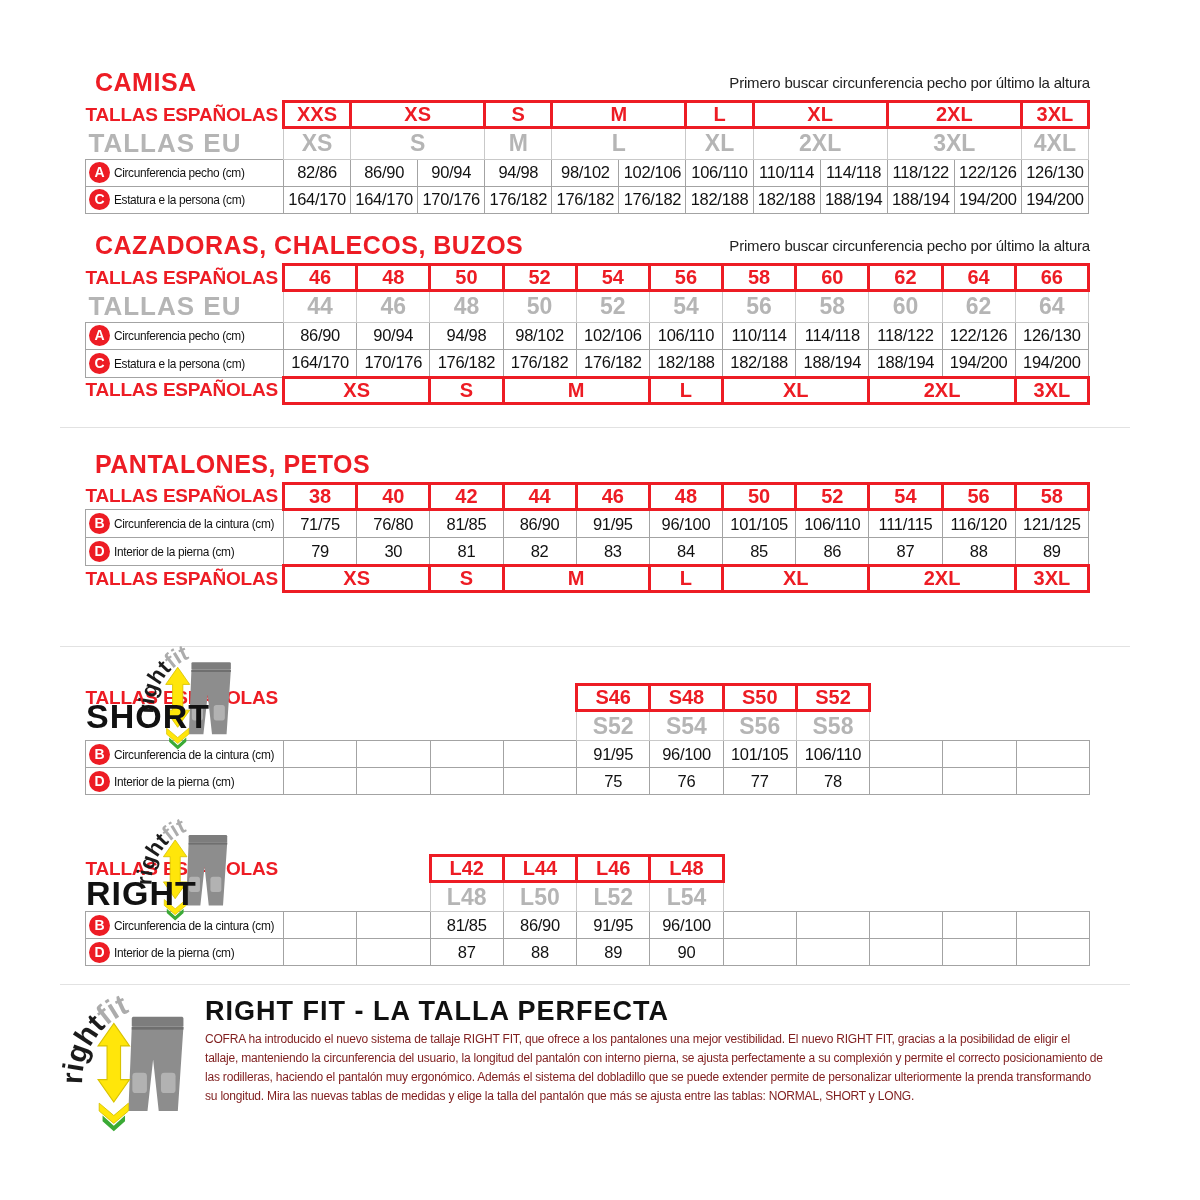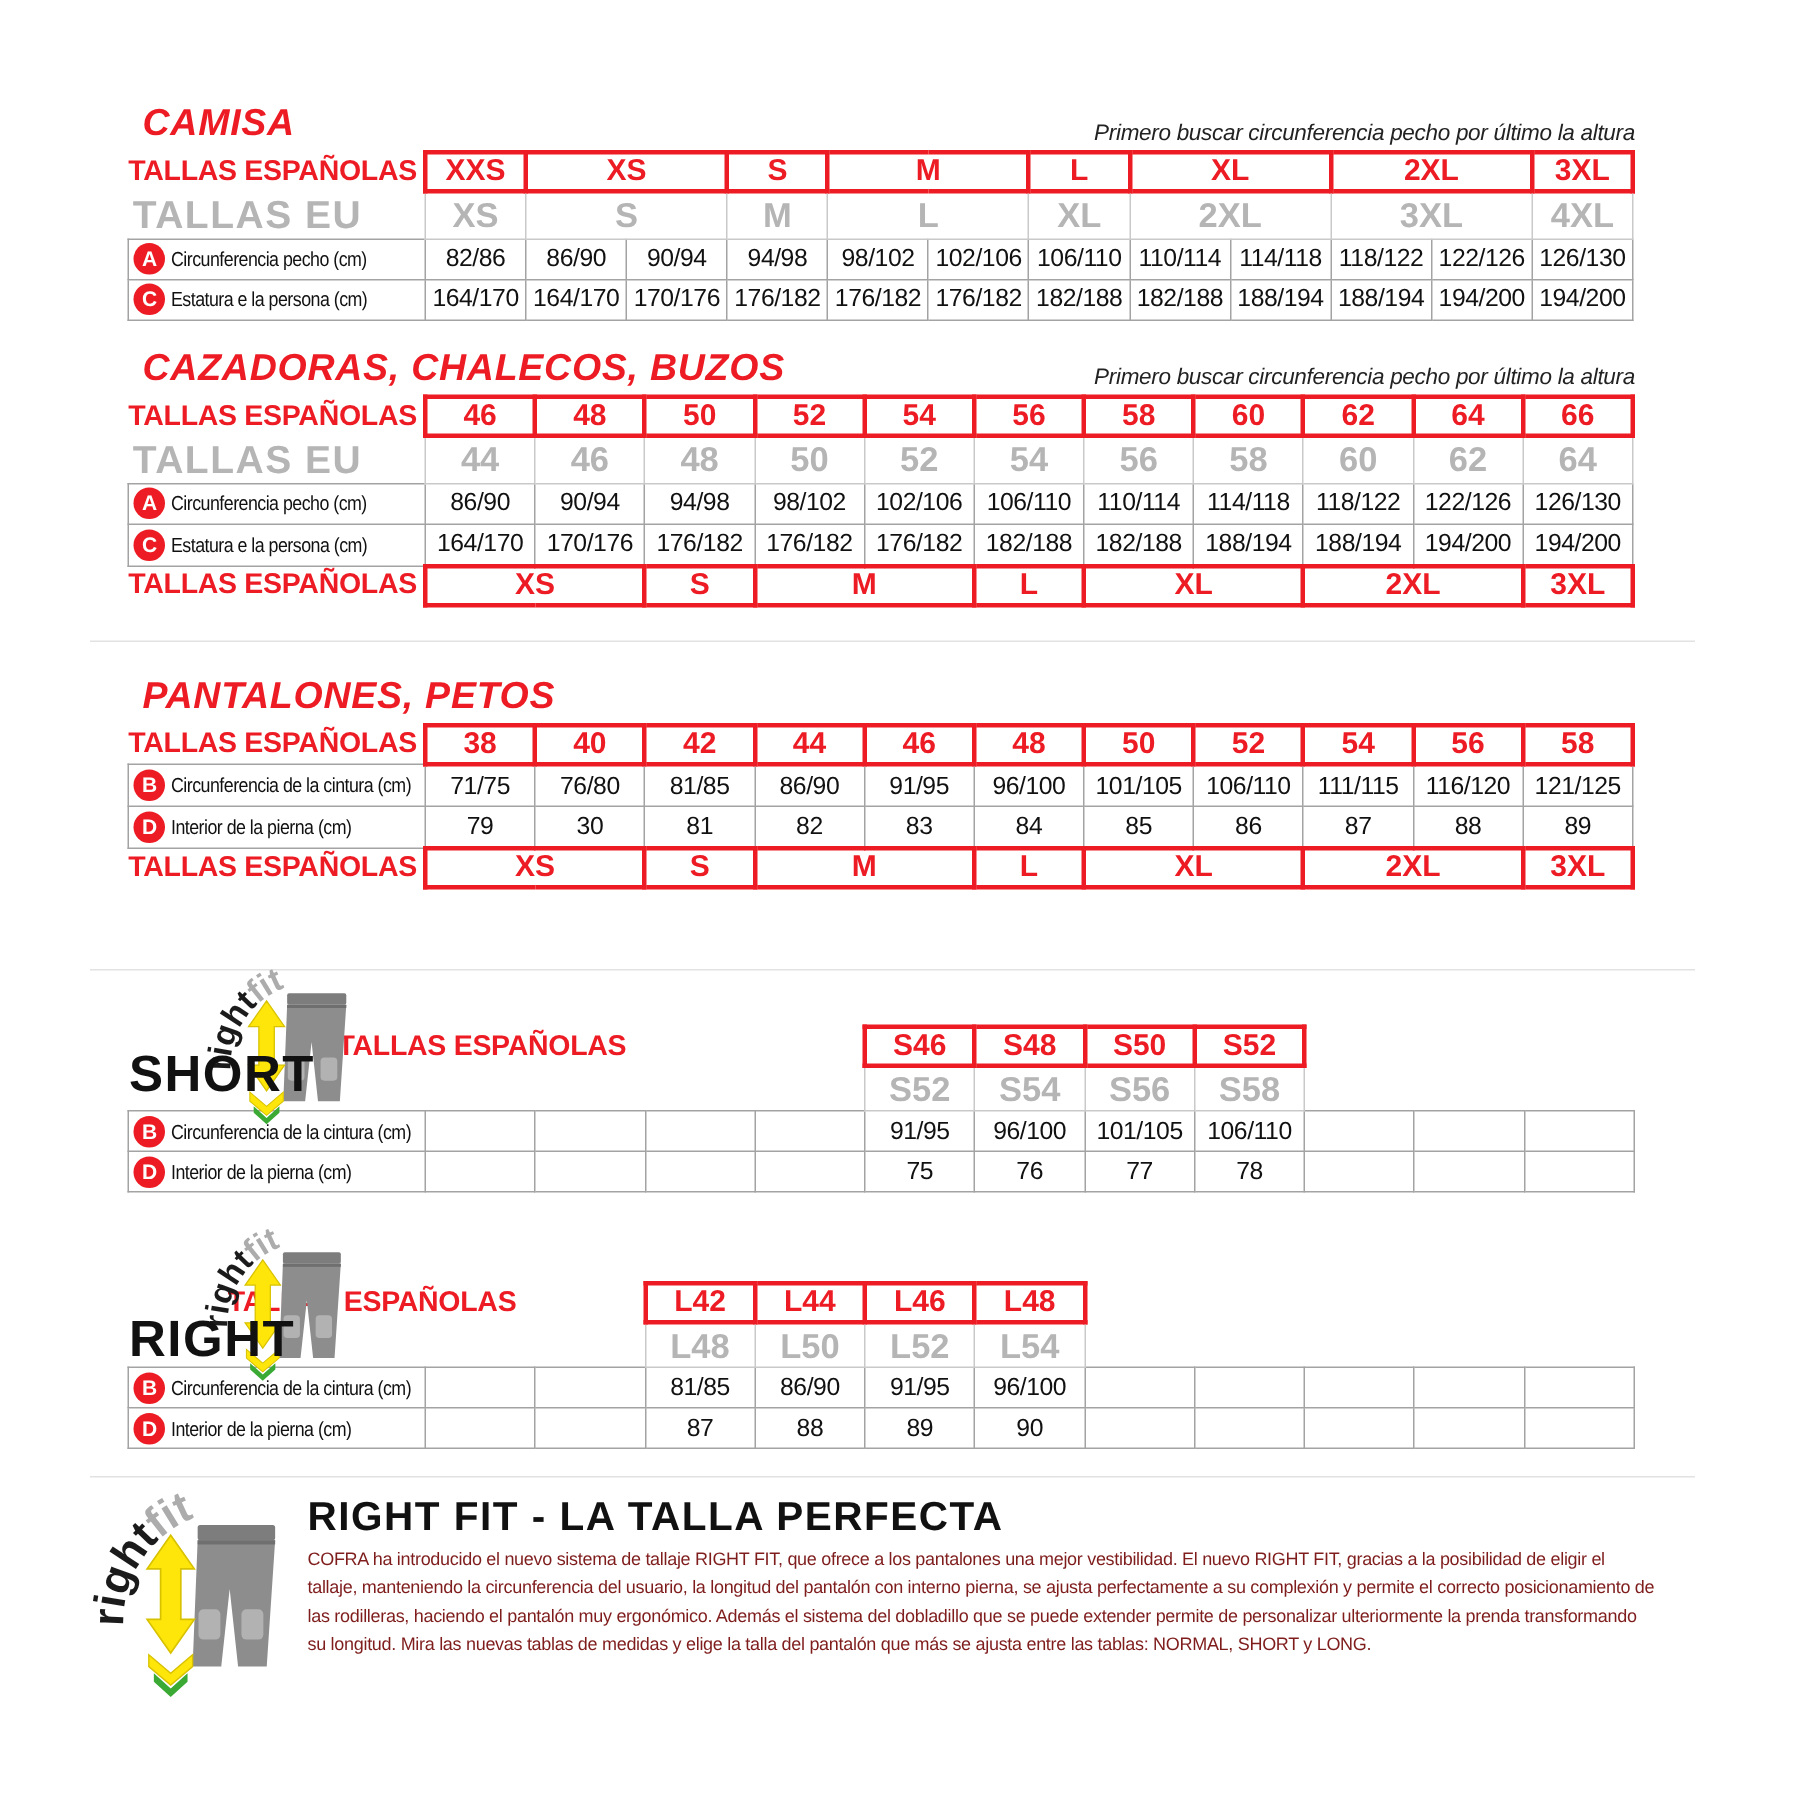--- a/index.html
+++ b/index.html
@@ -3,30 +3,30 @@
 <meta charset="utf-8">
 <style>
   html,body{margin:0;padding:0;background:#fff;}
   body{width:1200px;height:1200px;font-family:"Liberation Sans",sans-serif;color:#111;-webkit-font-smoothing:antialiased;}
   .page{position:relative;width:1200px;height:1200px;overflow:hidden;background:#fff;}
   :root{--red:#ed1c24;--gtxt:#b5b5b5;--vborder:#a3a3a3;--gborder:#c9c9c9;}
 
   .sec{position:absolute;left:0;width:1200px;}
   .sep{position:absolute;left:60px;width:1070px;height:1px;background:#e2e2e2;}
 
-  .titlebar{display:flex;justify-content:space-between;align-items:flex-end;width:1005px;margin-left:85px;margin-bottom:3px;font-style:italic;}
+  .titlebar{display:flex;justify-content:space-between;align-items:center;width:1005px;margin-left:85px;margin-bottom:3px;}
   .sec-title{color:var(--red);font-weight:bold;font-size:25px;letter-spacing:.5px;margin-left:10px;white-space:nowrap;}
   .note{font-size:15px;color:#222;letter-spacing:-.2px;white-space:nowrap;}
 
   table.sz{border-collapse:collapse;table-layout:fixed;width:1005px;margin-left:85px;}
   col.lblcol{width:198px;}
   td{padding:0;}
 
   tr.hr td.rc, tr.br td.rc{border:3px solid var(--red);color:var(--red);font-weight:bold;text-align:center;font-size:20px;height:23px;background:#fff;}
-  td.hl{border:none;text-align:center;padding-right:18px;color:var(--red);font-weight:bold;font-size:19px;letter-spacing:-.2px;white-space:nowrap;}
+  td.hl{border:none;text-align:left;padding-right:18px;color:var(--red);font-weight:bold;font-size:19px;letter-spacing:-.2px;white-space:nowrap;}
   tr.gr td.gc{border:1px solid var(--gborder);color:var(--gtxt);font-weight:bold;font-size:23px;text-align:center;height:28px;}
   td.gl{border:none;color:var(--gtxt);font-weight:bold;font-size:26px;letter-spacing:1px;text-align:left;padding-left:3px;white-space:nowrap;}
   tr.vr td{border:1px solid var(--vborder);text-align:center;font-size:16.5px;height:26px;letter-spacing:-.3px;}
   tr.vr td.vl{text-align:left;padding-left:3px;white-space:nowrap;overflow:visible;}
   tr.br td{height:24px;}
   td.nb{border:none;}
   .badge{display:inline-block;width:21px;height:21px;border-radius:50%;background:var(--red);color:#fff;font-weight:bold;font-size:14px;line-height:21px;text-align:center;margin-right:4px;vertical-align:middle;}
   .vl-t{display:inline-block;font-size:13.5px;letter-spacing:-.4px;transform:scaleX(.88);transform-origin:left center;vertical-align:middle;}
 
   .fitlabel{position:absolute;font-weight:bold;color:#111;font-size:34px;letter-spacing:1px;}

